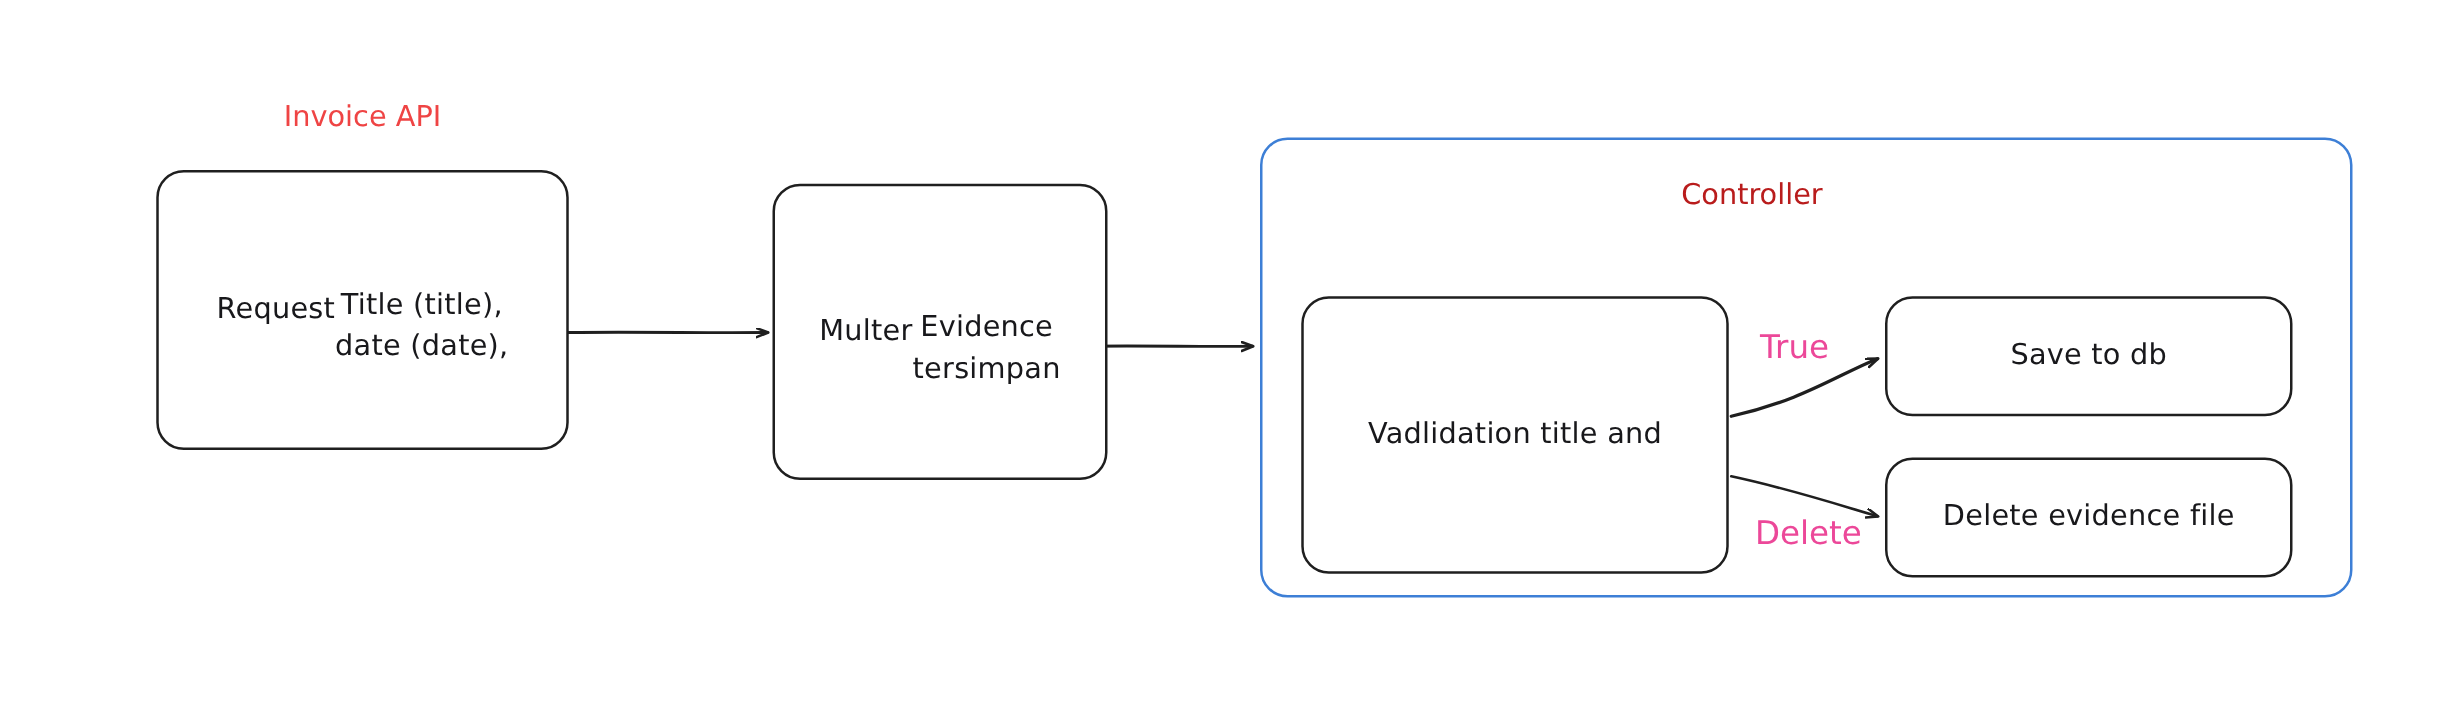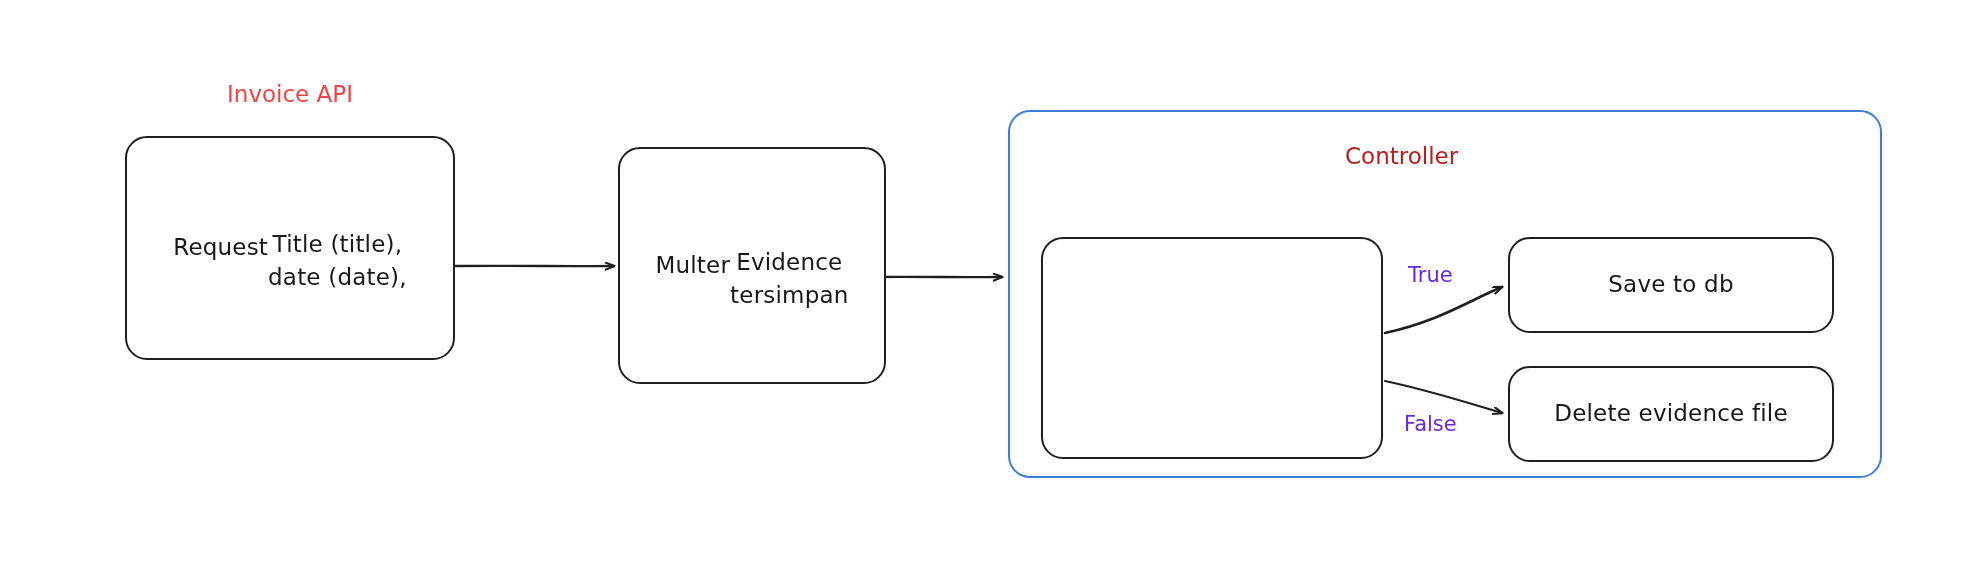--- a/index.html
+++ b/index.html
@@ -69,22 +69,22 @@
     line-height: 1.42;
     margin-top: 26px;
   }
   .node-single {
     font-size: 23px;
     line-height: 1.35;
     padding: 0 14px;
   }
   .edge-label {
     position: absolute;
-    color: #6d28d9;
-    font-size: 21px;
+    color: #ec4899;
+    font-size: 26px;
     white-space: nowrap;
     background: transparent;
   }
 </style>
 </head>
 <body>
 
 <div id="canvas">
 
   <div class="group-box" style="left:1008px; top:110px; width:874px; height:368px;"></div>
@@ -112,40 +112,41 @@
       <path d="M1385,333 C1440,321 1470,300 1502,287" fill="none" stroke="#1f1f1f" stroke-width="2.6" stroke-linecap="round" marker-end="url(#arrowhead)"></path>
     </g>
 
     <g>
       <path d="M1385,381 C1432,391 1468,403 1502,413" fill="none" stroke="#1f1f1f" stroke-width="2.1" stroke-linecap="round" marker-end="url(#arrowhead)"></path>
     </g>
   </svg>
 
   <div class="edge-label" style="left:1408px; top:263px;">True</div>
 
-  <div class="edge-label" style="left:1404px; top:412px;">False</div>
+  <div class="edge-label" style="left:1404px; top:412px;">Delete</div>
 
   <div class="node" style="left:125px; top:136px; width:330px; height:224px;">
     <div class="node-title">Request</div>
     <div class="node-sub">
       <div>Title (title),</div>
       <div>date (date),</div>
     </div>
   </div>
 
   <div class="node" style="left:618px; top:147px; width:268px; height:237px;">
     <div class="node-title">Multer</div>
     <div class="node-sub">
       <div>Evidence</div>
       <div>tersimpan</div>
     </div>
   </div>
 
   <div class="node" style="left:1041px; top:237px; width:342px; height:222px;">
     <div class="node-single">
+      <div>Vadlidation title and</div>
     </div>
   </div>
 
   <div class="node" style="left:1508px; top:366px; width:326px; height:96px;">
     <div class="node-single">Delete evidence file</div>
   </div>
 
   <div class="node" style="left:1508px; top:237px; width:326px; height:96px;">
     <div class="node-single">Save to db</div>
   </div>

